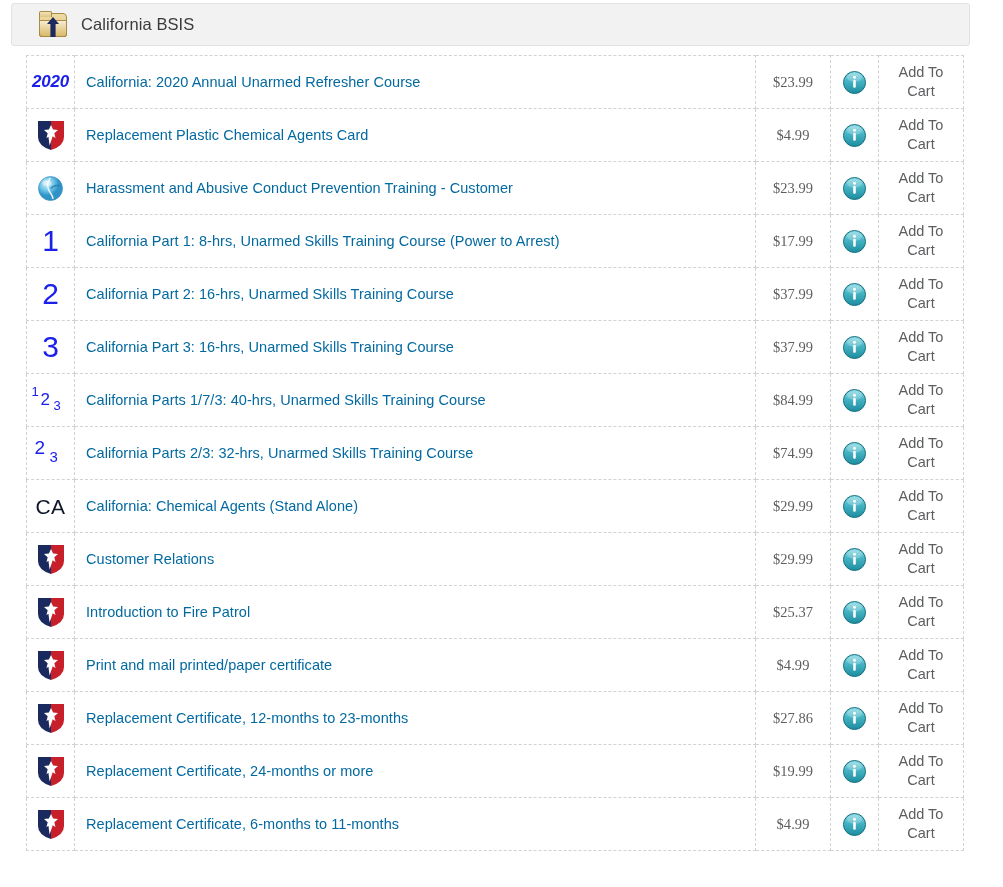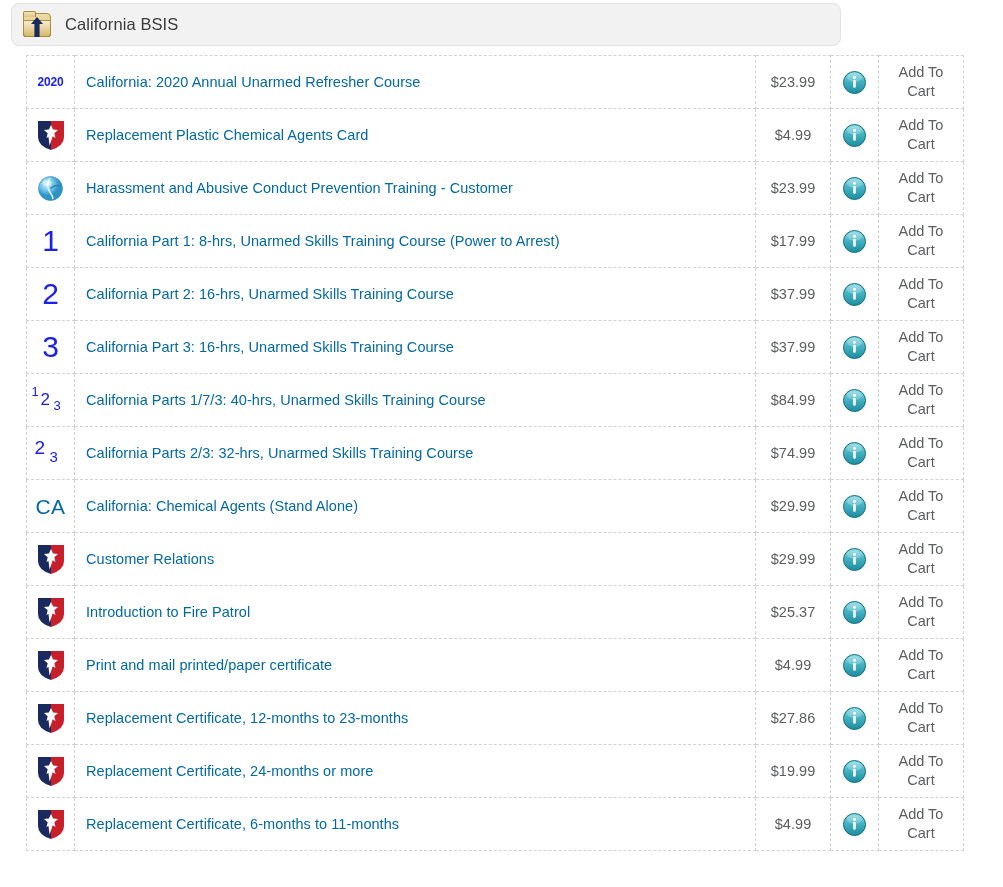--- a/index.html
+++ b/index.html
@@ -15,28 +15,28 @@
     height: 887px;
     background: #ffffff;
     overflow: hidden;
   }
 
   
   .catalog-header {
     position: absolute;
     left: 11px;
     top: 3px;
-    width: 830px;
+    width: 959px;
     height: 43px;
     background: #f2f2f2;
     border: 1px solid #e2e2e2;
-    border-radius: 8px;
+    border-radius: 3px;
     display: flex;
     align-items: center;
-    padding-left: 10px;
+    padding-left: 26px;
   }
   .folder-icon {
     width: 30px;
     height: 28px;
     position: relative;
     flex: 0 0 auto;
     margin-right: 13px;
   }
   .folder-icon .fback {
     position: absolute;
@@ -103,53 +103,55 @@
     font-size: 14.5px;
     color: #0369a1;
     letter-spacing: 0.05px;
     line-height: 18px;
   }
   .price-text {
     font-size: 14.5px;
     color: #5b5d5f;
     letter-spacing: 0.05px;
     white-space: nowrap;
+    font-family: Liberation Serif, serif;
   }
   .cart-link {
     display: inline-block;
     font-size: 14.5px;
     color: #5b5d5f;
     line-height: 19px;
     cursor: pointer;
     max-width: 64px;
   }
 
   
   .icon-cell-inner {
     display: inline-flex;
     align-items: center;
     justify-content: center;
     width: 46px;
     height: 44px;
   }
   .icon-year {
-    font-size: 12px;
+    font-size: 17px;
     font-weight: bold;
     color: #1b20ea;
     letter-spacing: -0.2px;
+    font-style: italic;
   }
   .icon-num {
     font-size: 30px;
     color: #1b20ea;
     font-weight: 400;
     line-height: 1;
   }
   .icon-ca {
     font-size: 21px;
-    color: #0369a1;
+    color: #0f172a;
     line-height: 1;
     letter-spacing: 0.3px;
   }
   .icon-multi {
     position: relative;
     width: 46px;
     height: 34px;
     color: #1b20ea;
     line-height: 1;
   }

